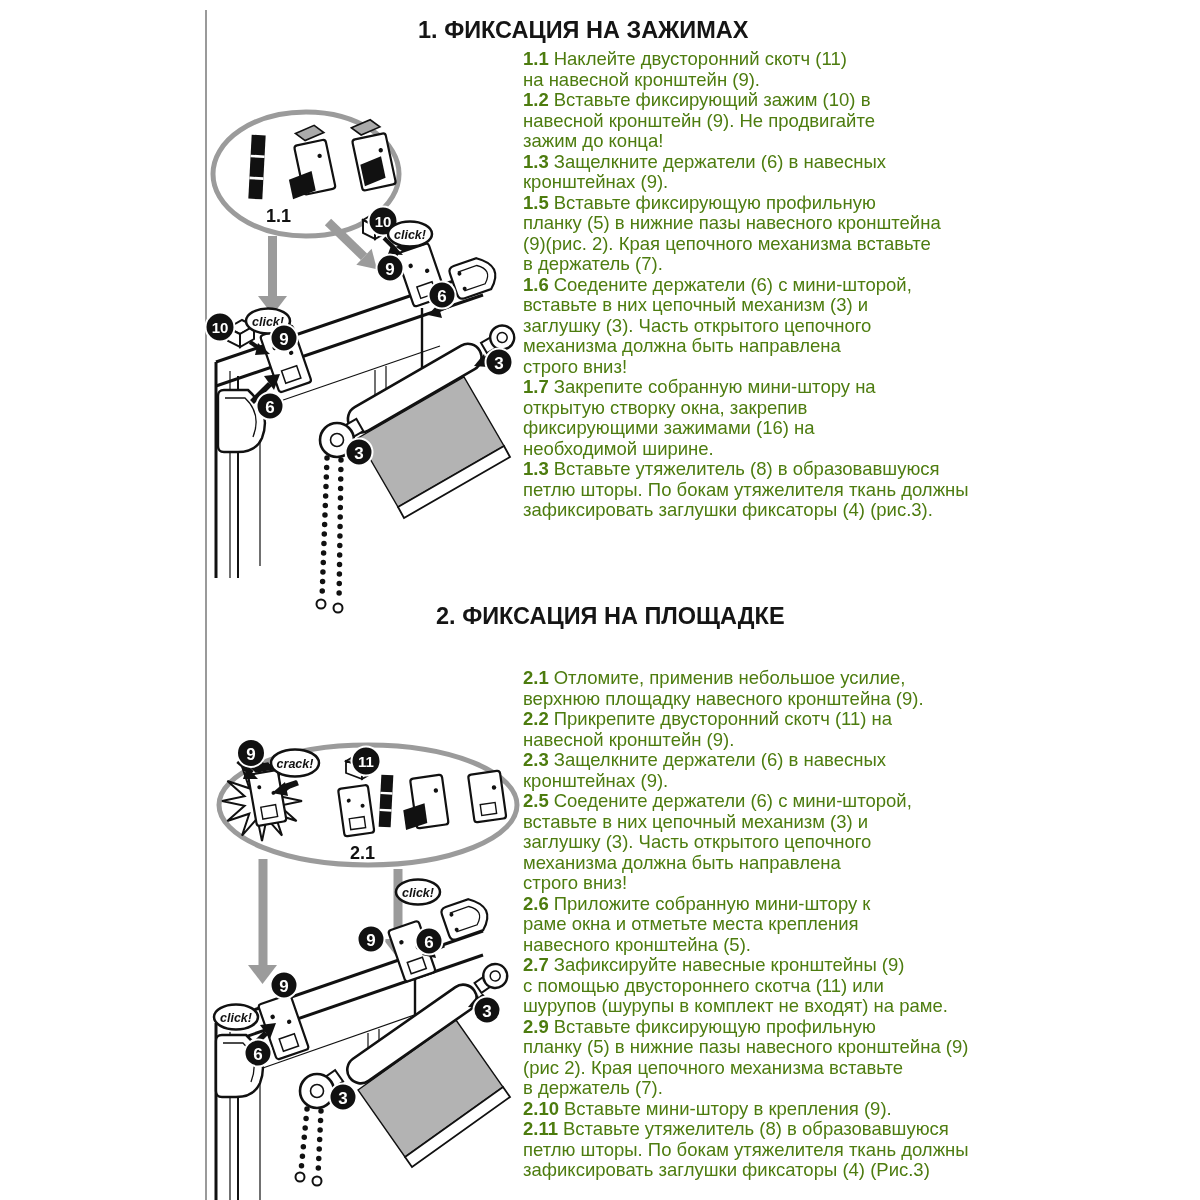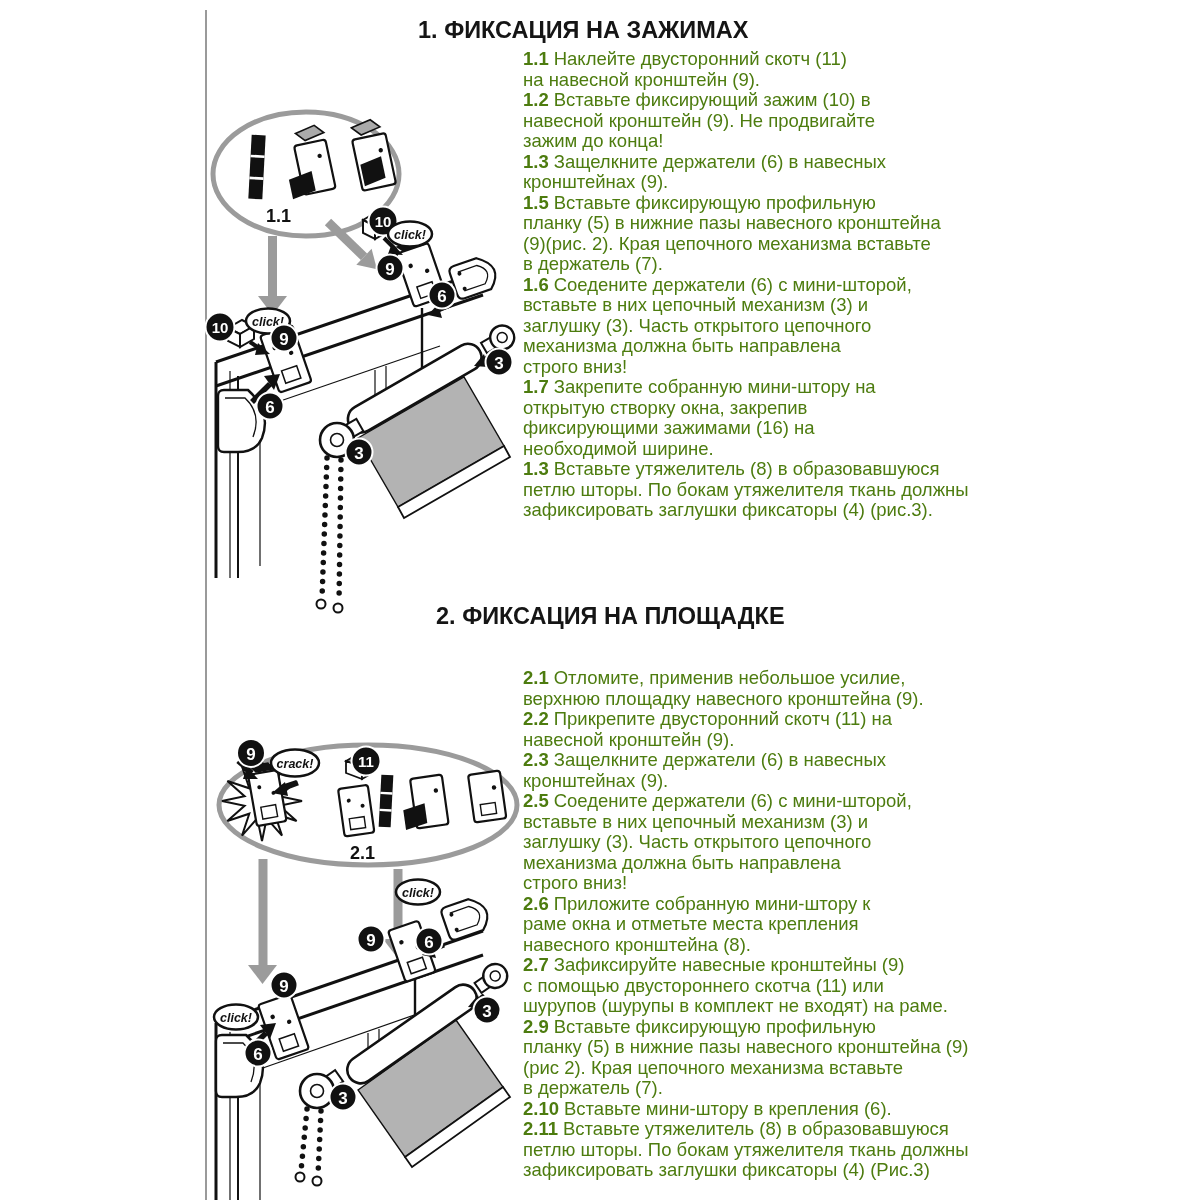--- a/index.html
+++ b/index.html
@@ -68,29 +68,29 @@
 навесной кронштейн (9).</span></p>
     <p class="step"><span class="num">2.3</span><span class="txt">Защелкните держатели (6) в навесных
 кронштейнах (9).</span></p>
     <p class="step"><span class="num">2.5</span><span class="txt">Соедените держатели (6) с мини-шторой,
 вставьте в них цепочный механизм (3) и
 заглушку (3). Часть открытого цепочного
 механизма должна быть направлена
 строго вниз!</span></p>
     <p class="step"><span class="num">2.6</span><span class="txt">Приложите собранную мини-штору к
 раме окна и отметьте места крепления
-навесного кронштейна (8).</span></p>
+навесного кронштейна (5).</span></p>
     <p class="step"><span class="num">2.7</span><span class="txt">Зафиксируйте навесные кронштейны (9)
 с помощью двустороннего скотча (11) или
 шурупов (шурупы в комплект не входят) на раме.</span></p>
     <p class="step"><span class="num">2.9</span><span class="txt">Вставьте фиксирующую профильную
 планку (5) в нижние пазы навесного кронштейна (9)
 (рис 2). Края цепочного механизма вставьте
 в держатель (7).</span></p>
-    <p class="step"><span class="num">2.10</span><span class="txt">Вставьте мини-штору в крепления (6).</span></p>
+    <p class="step"><span class="num">2.10</span><span class="txt">Вставьте мини-штору в крепления (9).</span></p>
     <p class="step"><span class="num">2.11</span><span class="txt">Вставьте утяжелитель (8) в образовавшуюся
 петлю шторы. По бокам утяжелителя ткань должны
 зафиксировать заглушки фиксаторы (4) (Рис.3)</span></p>
   </div>
 
   <svg class="fig" id="fig1" width="320" height="482" viewBox="0 0 320 482">
 
     <g>
       <ellipse cx="106" cy="66" rx="93" ry="62" fill="#fff" stroke="#9b9b9b" stroke-width="5"></ellipse>
       <g transform="translate(50,27) rotate(3 7 32)">

